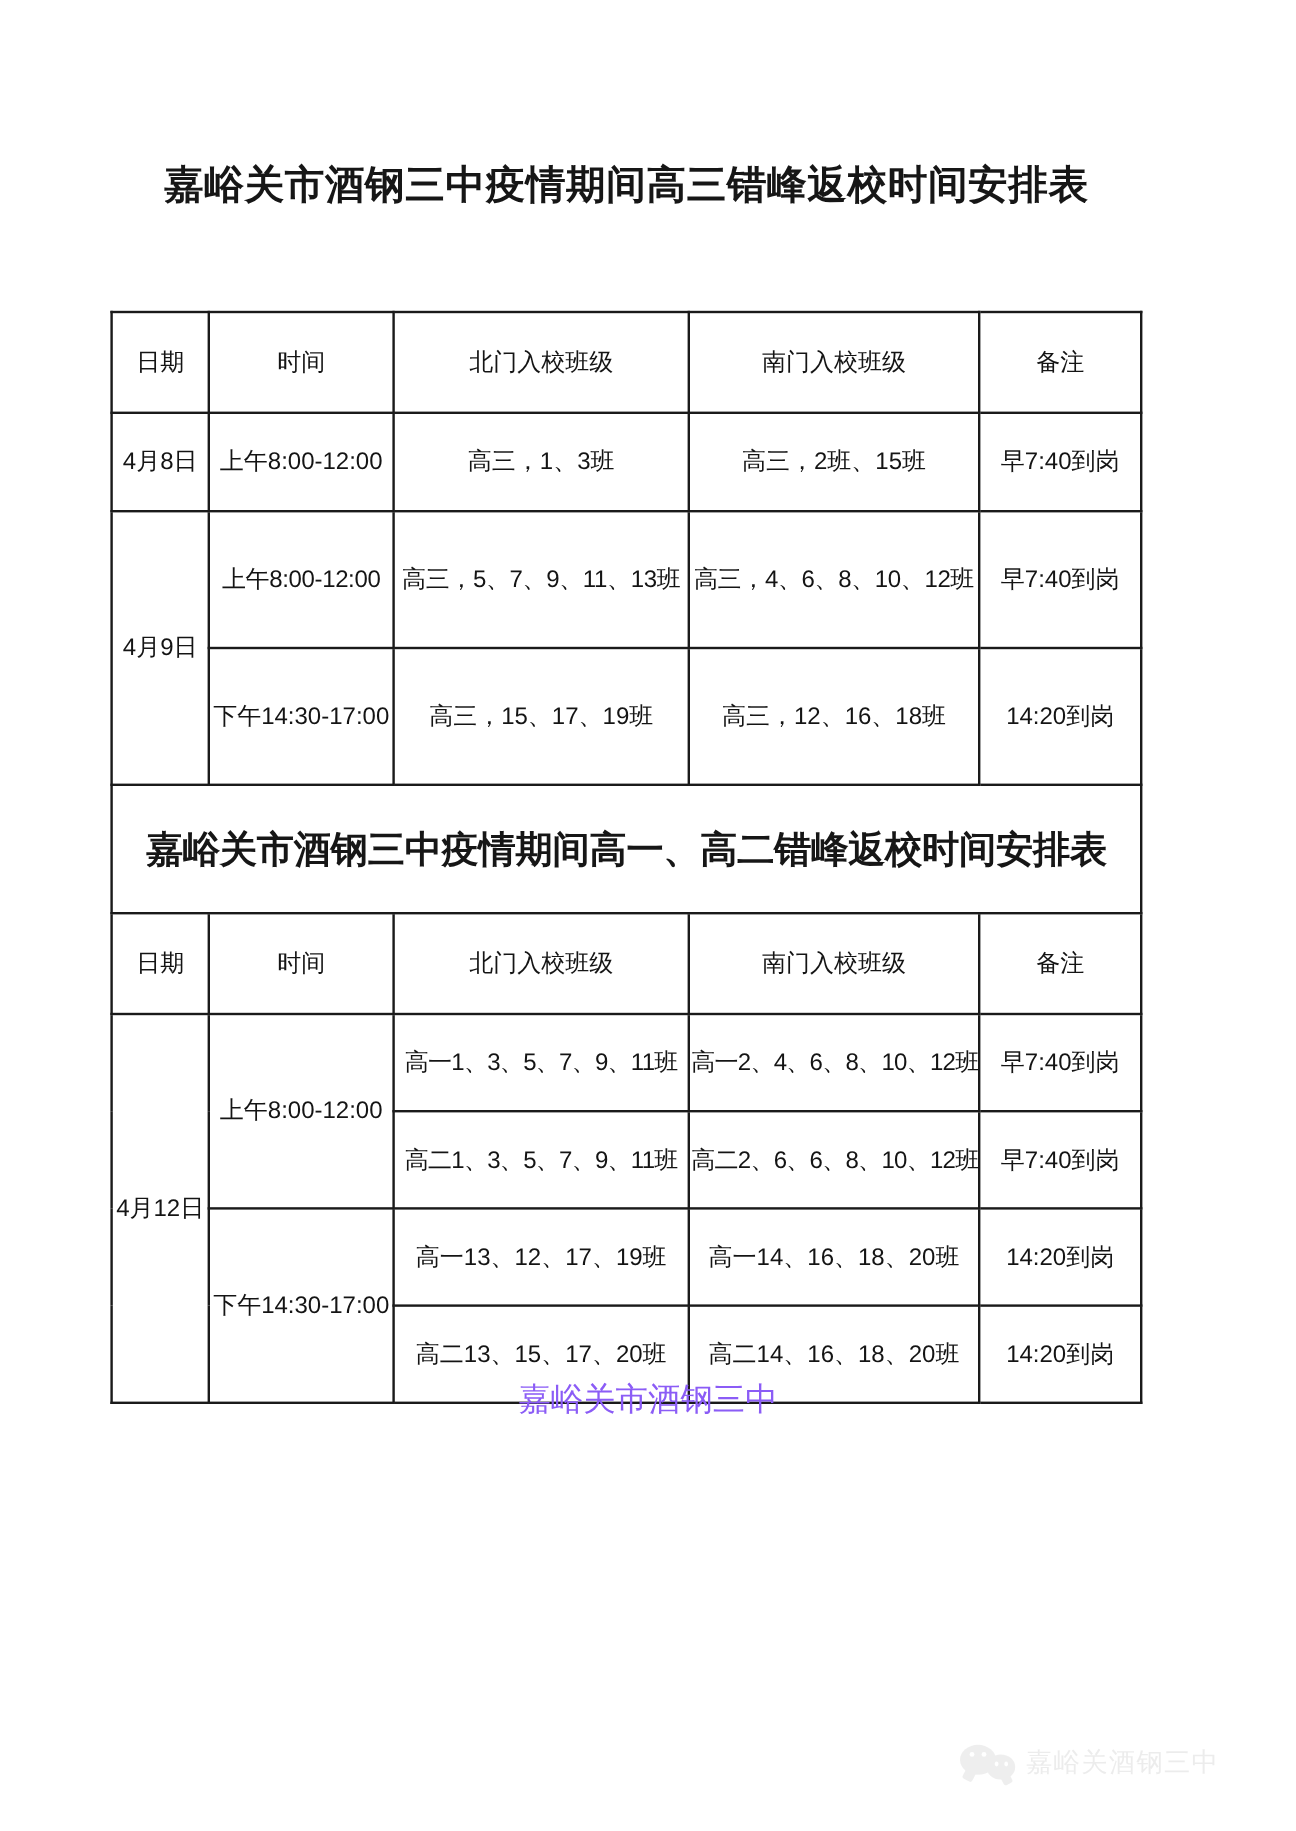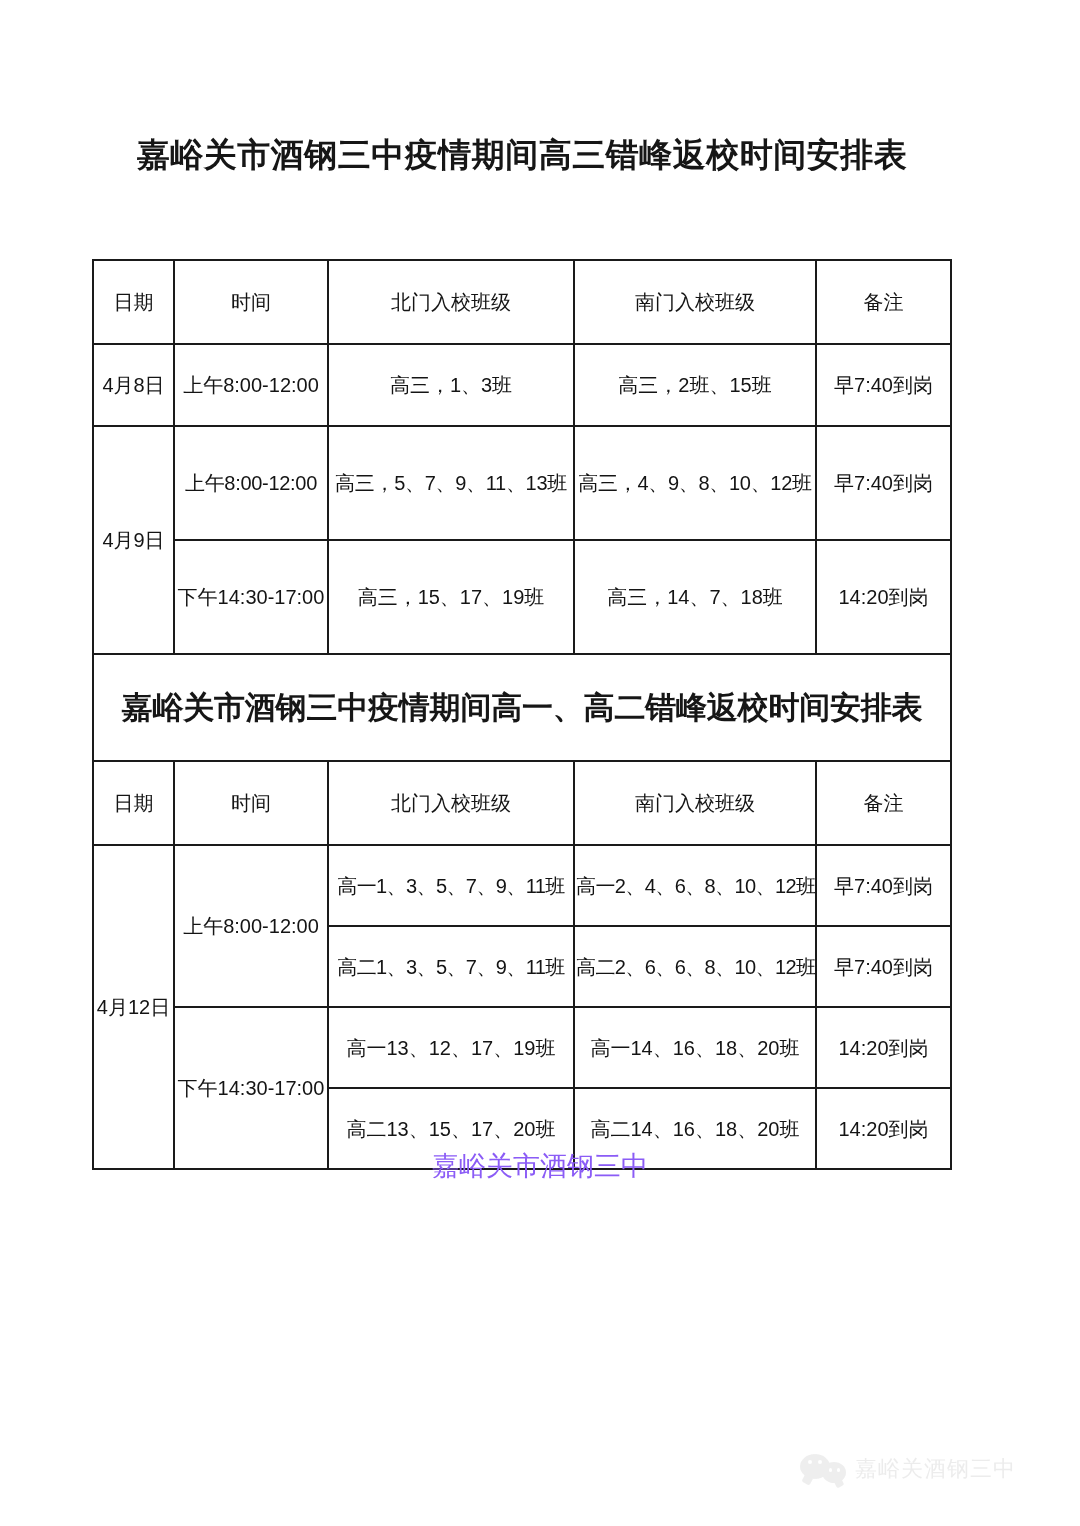--- a/index.html
+++ b/index.html
@@ -203,28 +203,28 @@
         <td>上午8:00-12:00</td>
         <td>高三，1、3班</td>
         <td>高三，2班、15班</td>
         <td>早7:40到岗</td>
       </tr>
 
       <tr class="r-big">
         <td rowspan="2">4月9日</td>
         <td class="dense2">上午8:00-12:00</td>
         <td class="dense2">高三，5、7、9、11、13班</td>
-        <td class="dense2">高三，4、9、8、10、12班</td>
+        <td class="dense2">高三，4、6、8、10、12班</td>
         <td>早7:40到岗</td>
       </tr>
 
       <tr class="r-big">
         <td>下午14:30-17:00</td>
         <td>高三，15、17、19班</td>
-        <td>高三，14、7、18班</td>
+        <td>高三，12、16、18班</td>
         <td>14:20到岗</td>
       </tr>
 
       <tr>
         <td class="section-title-cell" colspan="5">
           <div class="section-title-text">嘉峪关市酒钢三中疫情期间高一、高二错峰返校时间安排表</div>
         </td>
       </tr>
 
       <tr>

